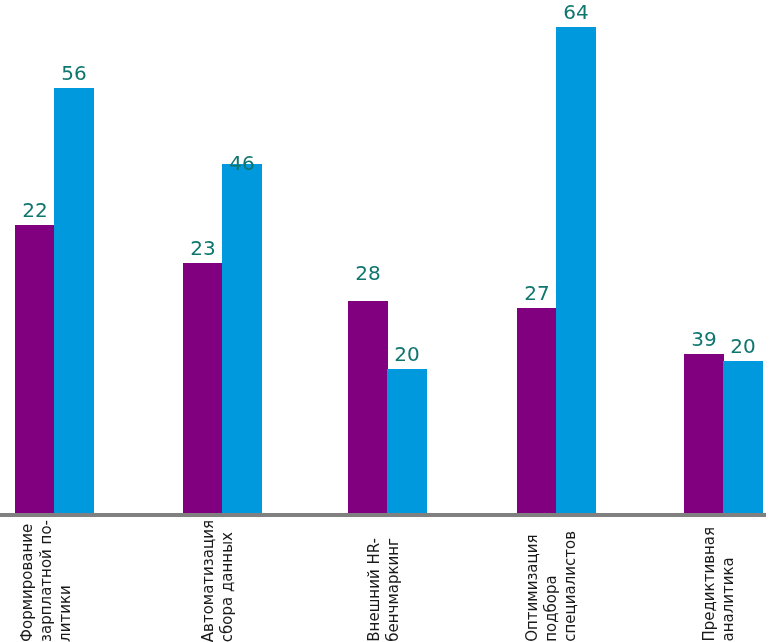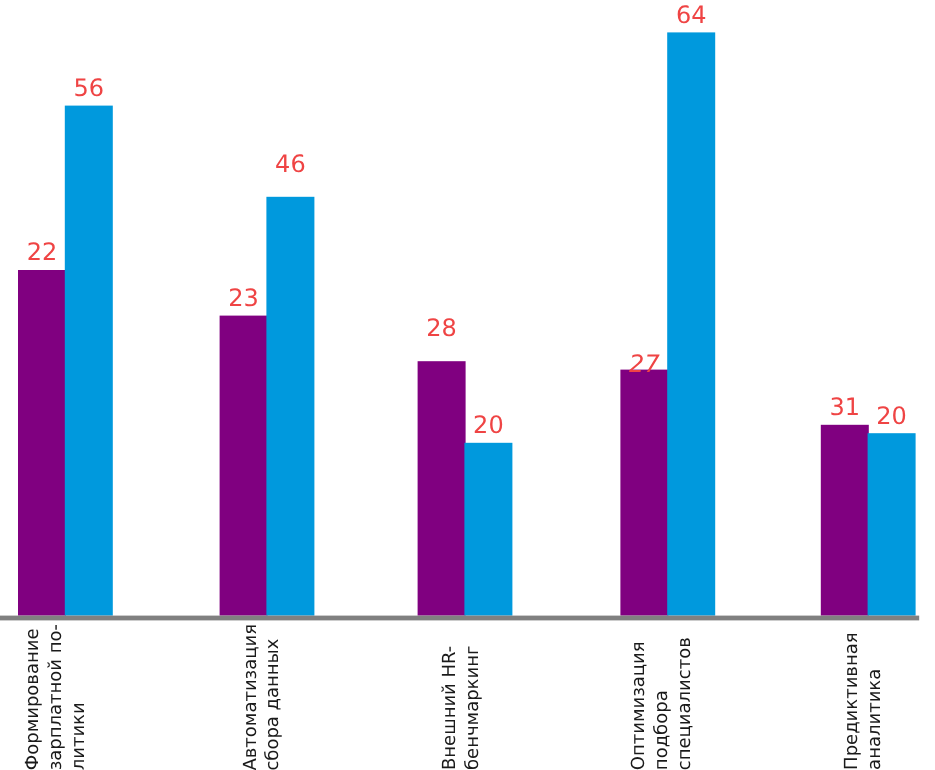--- a/index.html
+++ b/index.html
@@ -61,21 +61,21 @@
   .bar.series-0 { background: #800080; }
   .bar.series-1 { background: #0099DD; }
 
   .bar-label {
     position: absolute;
     left: -14px;
     width: 68px;
     text-align: center;
     font-size: 20px;
     line-height: 20px;
-    color: #ef4444;
+    color: #0f766e;
     font-family: "DejaVu Sans", "Liberation Sans", sans-serif;
   }
 
   
   .cat-labels {
     position: absolute;
     left: 0;
     top: 517px;
     width: 779px;
     height: 125px;
@@ -120,50 +120,50 @@
       </div>
     </div>
 
     <div class="bar-group" style="left:0px;">
       <div class="bar-wrap" style="left:183px;">
         <div class="bar series-0" style="height:250px;"></div>
         <div class="bar-label" style="bottom:255px;">23</div>
       </div>
       <div class="bar-wrap" style="left:222px;">
         <div class="bar series-1" style="height:349px;"></div>
-        <div class="bar-label" style="bottom:367px;">46</div>
+        <div class="bar-label" style="bottom:340px;">46</div>
       </div>
     </div>
 
     <div class="bar-group" style="left:0px;">
       <div class="bar-wrap" style="left:348px;">
         <div class="bar series-0" style="height:212px;"></div>
         <div class="bar-label" style="bottom:230px;">28</div>
       </div>
       <div class="bar-wrap" style="left:387px;">
         <div class="bar series-1" style="height:144px;"></div>
         <div class="bar-label" style="bottom:149px;">20</div>
       </div>
     </div>
 
     <div class="bar-group" style="left:0px;">
       <div class="bar-wrap" style="left:517px;">
         <div class="bar series-0" style="height:205px;"></div>
-        <div class="bar-label" style="bottom:200px;font-style:italic;">27</div>
+        <div class="bar-label" style="bottom:210px;">27</div>
       </div>
       <div class="bar-wrap" style="left:556px;">
         <div class="bar series-1" style="height:486px;"></div>
         <div class="bar-label" style="bottom:491px;">64</div>
       </div>
     </div>
 
     <div class="bar-group" style="left:0px;">
       <div class="bar-wrap" style="left:684px;">
         <div class="bar series-0" style="height:159px;"></div>
-        <div class="bar-label" style="bottom:164px;">31</div>
+        <div class="bar-label" style="bottom:164px;">39</div>
       </div>
       <div class="bar-wrap" style="left:723px;">
         <div class="bar series-1" style="height:152px;"></div>
         <div class="bar-label" style="bottom:157px;margin-top:40px;">20</div>
       </div>
     </div>
 
   </div>
 
   <div class="axis-line"></div>

